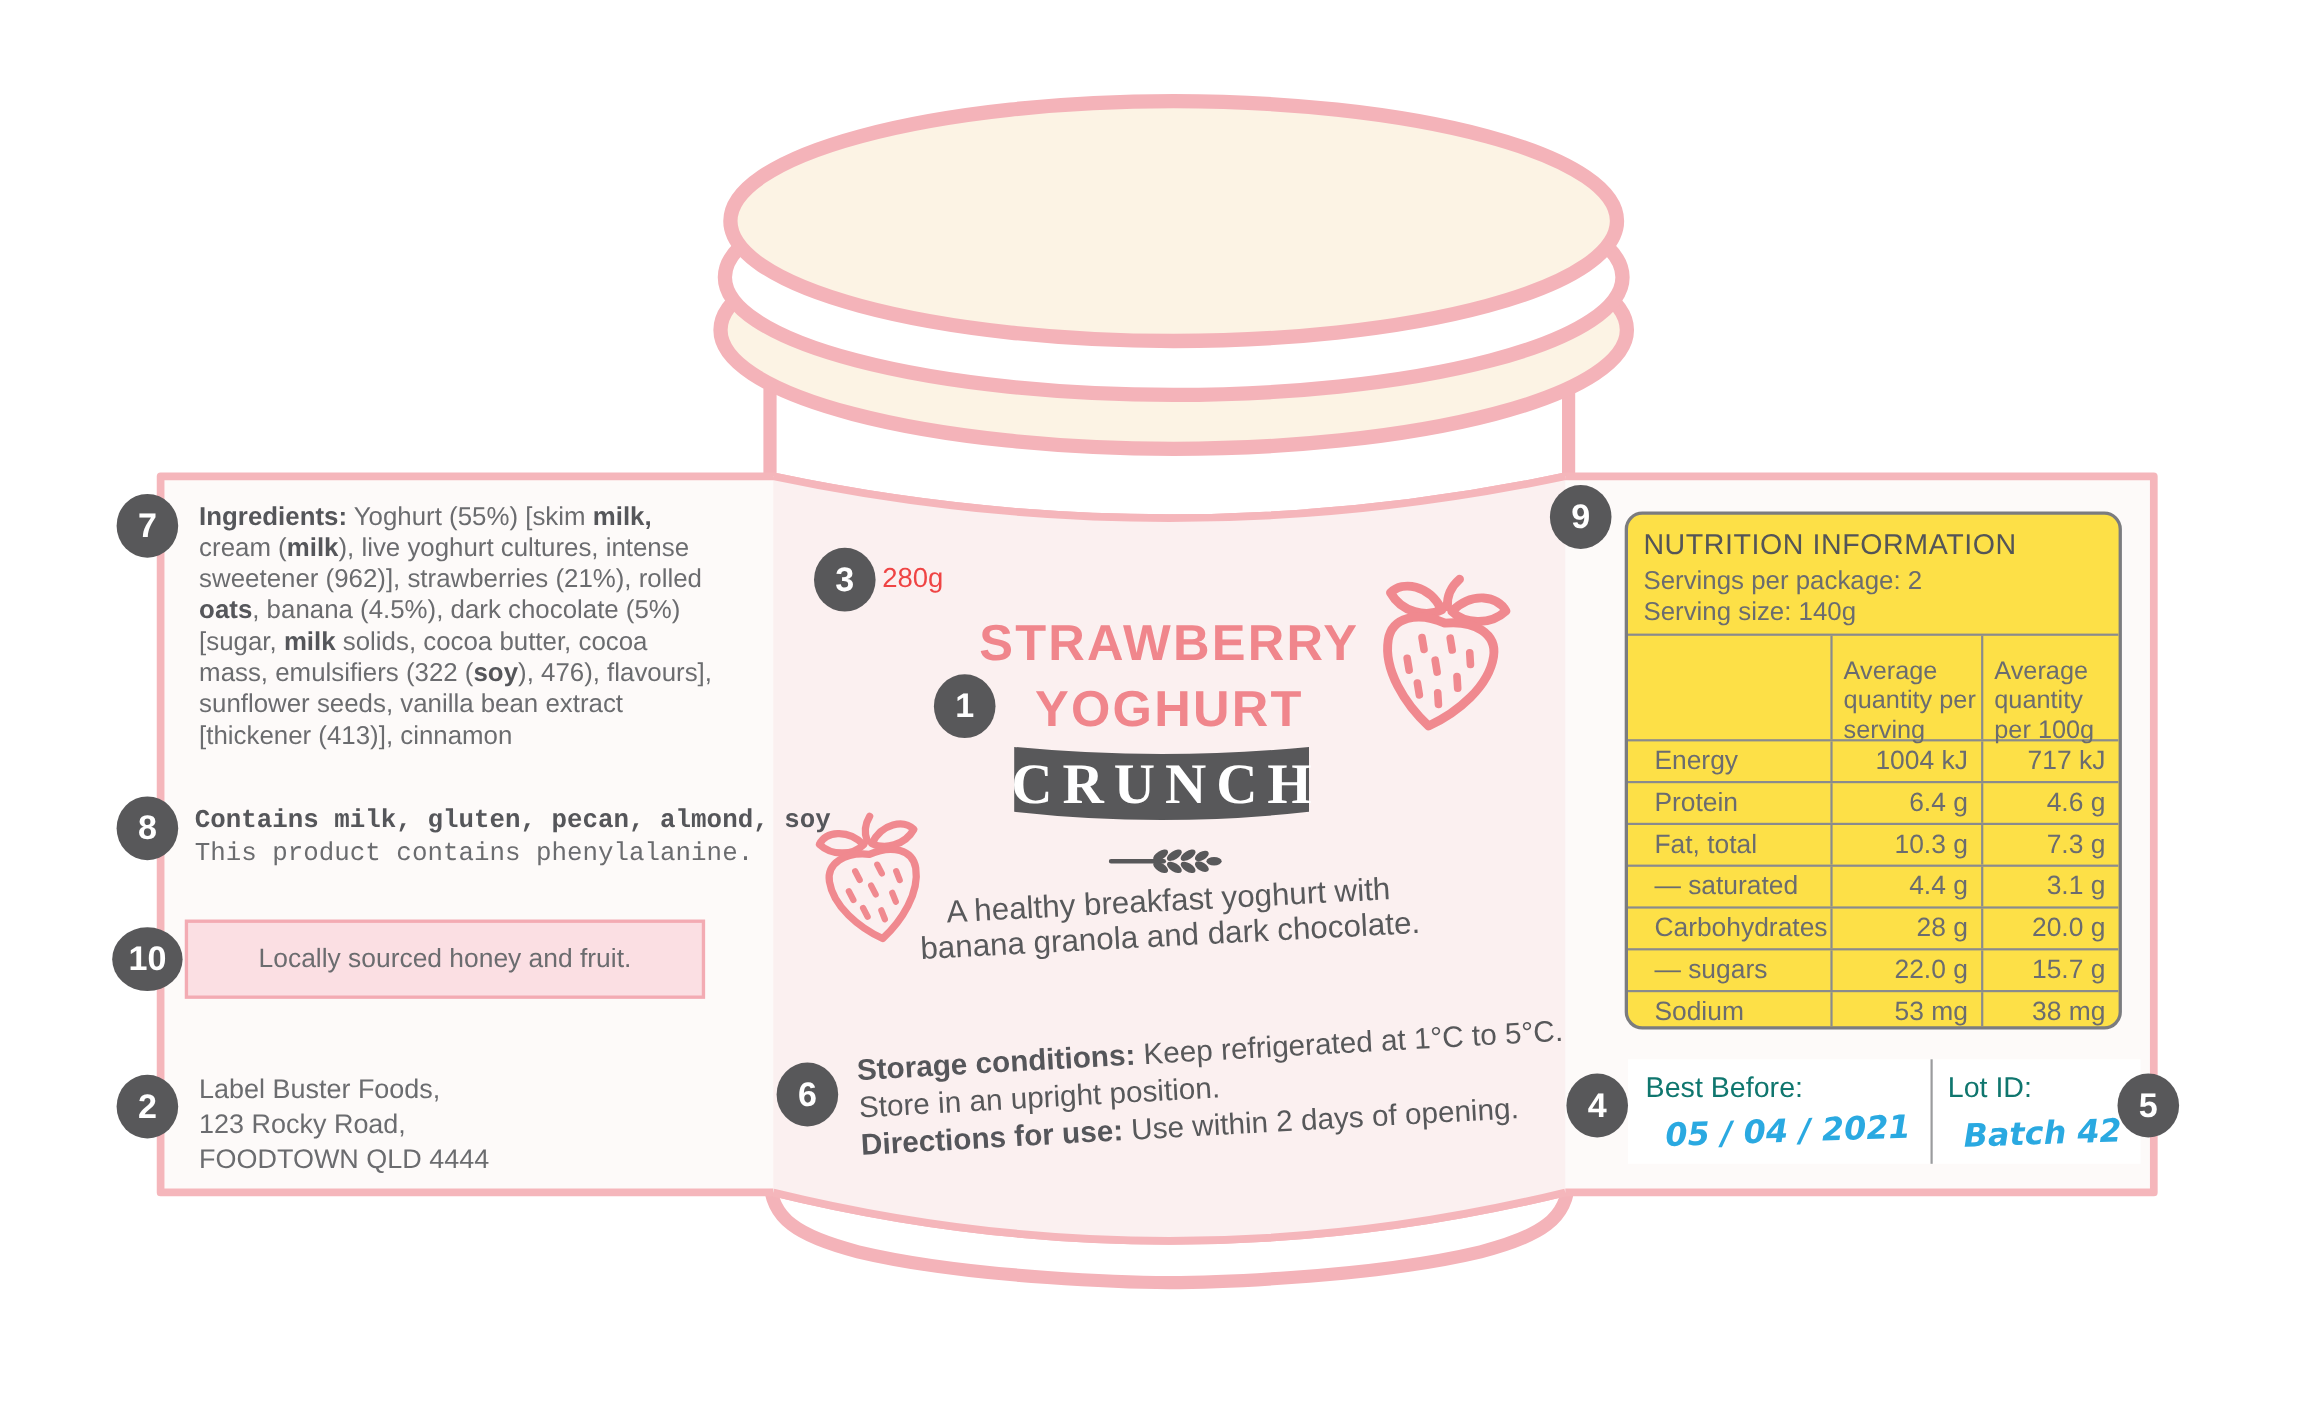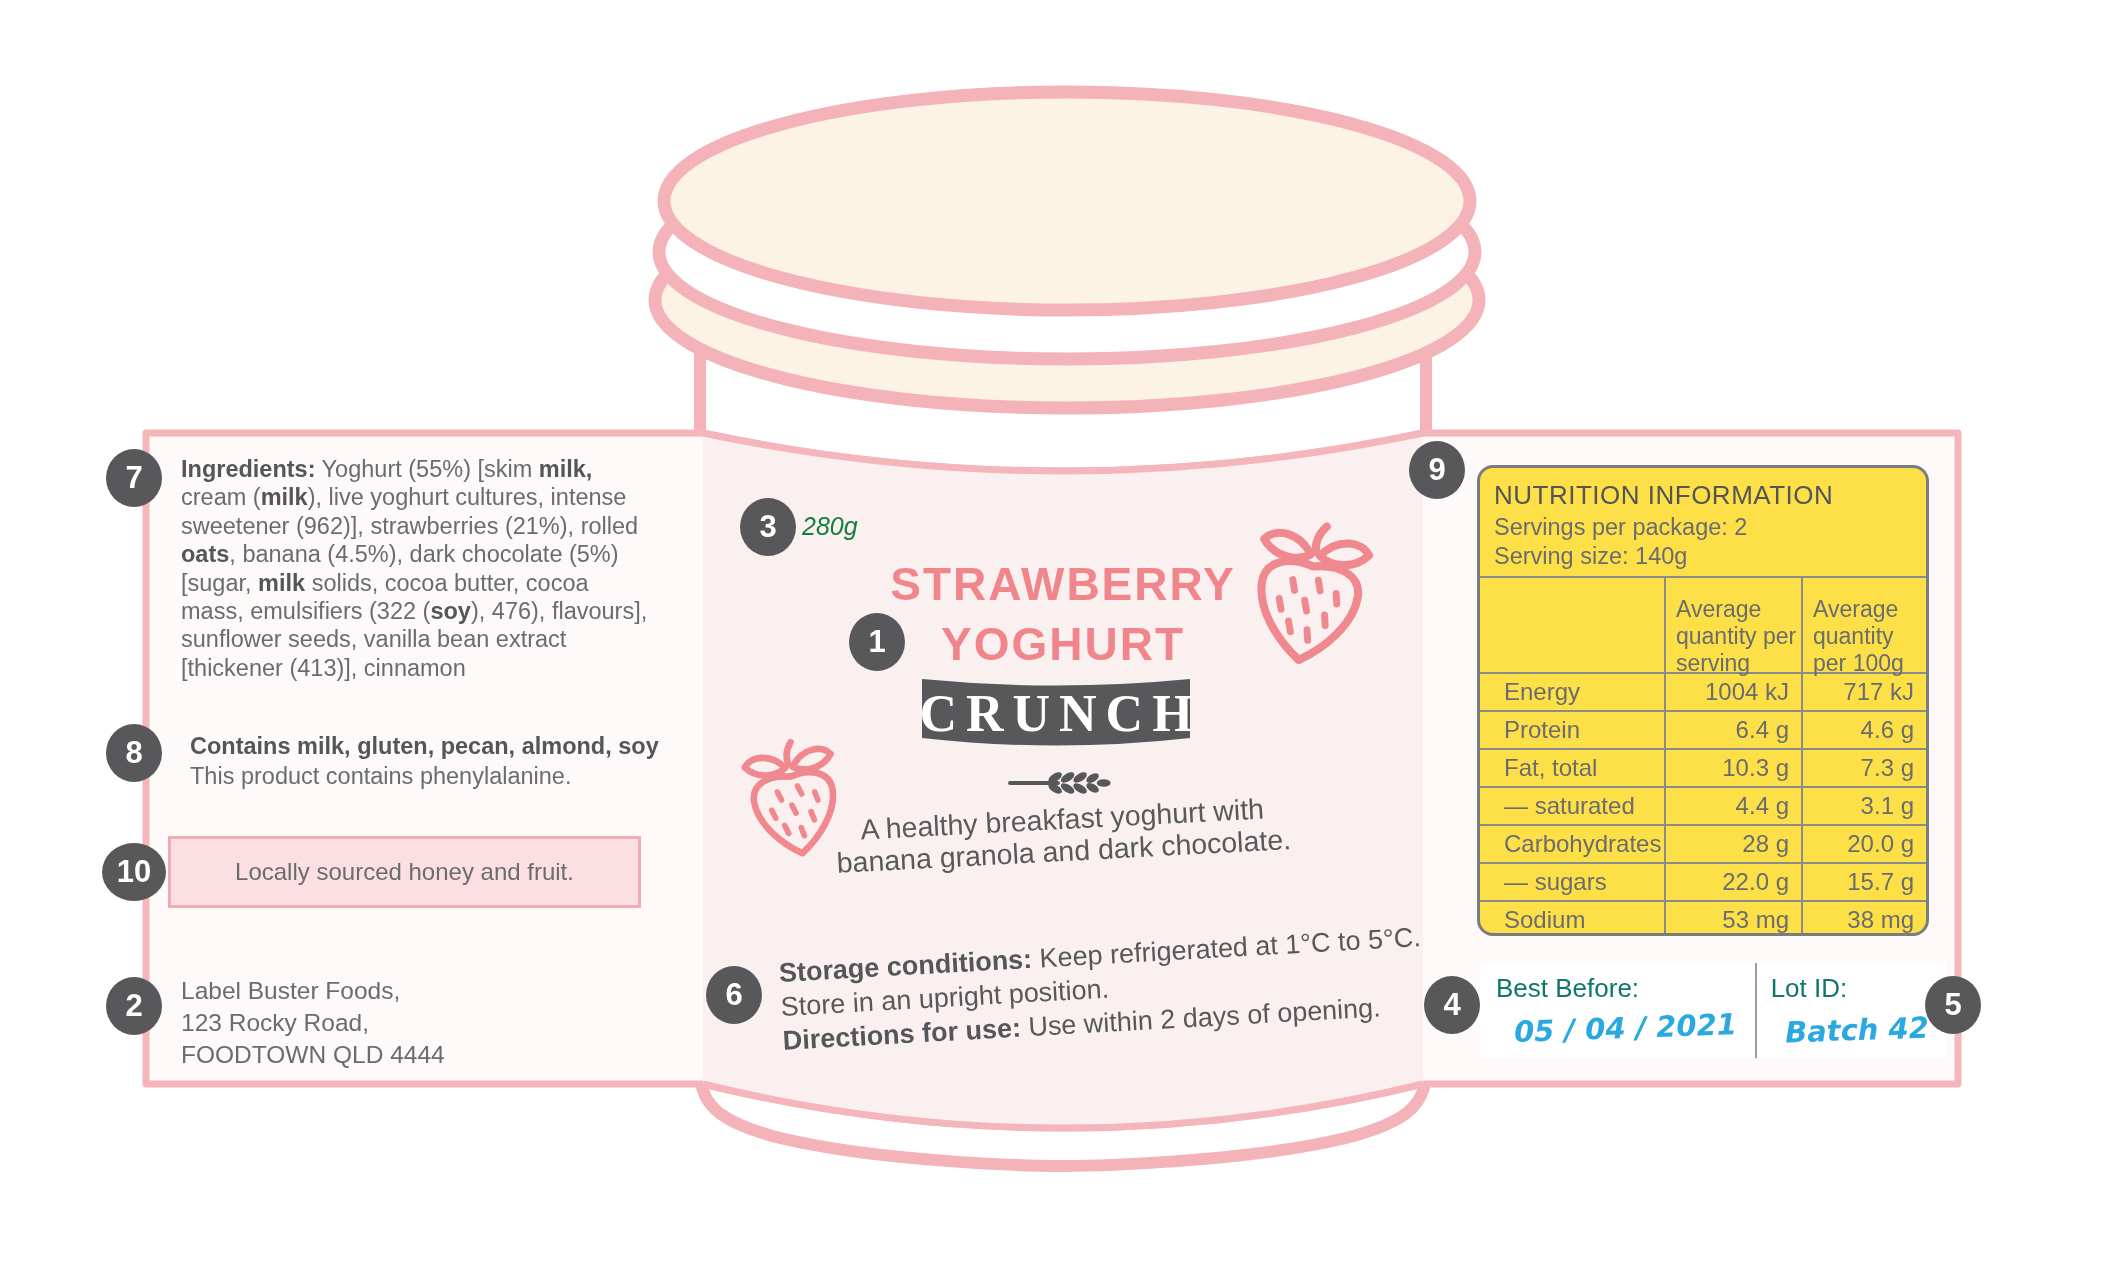--- a/index.html
+++ b/index.html
@@ -8,27 +8,27 @@
   #scene{position:absolute;left:0;top:0;}
   .abs{position:absolute;}
   
   .callout{position:absolute;width:56px;height:58px;border-radius:50%;background:#58585a;
            color:#ffffff;font-size:31px;font-weight:bold;display:flex;align-items:center;
            justify-content:center;z-index:30;}
   .callout.wide{width:64px;}
   
   .tline{white-space:nowrap;}
   #ingredients{left:181px;top:455px;font-size:23.5px;line-height:28.4px;}
-  #allergens{left:190px;top:732px;font-size:23.5px;line-height:29.5px;}
+  #allergens{left:177px;top:732px;font-size:23.5px;line-height:29.5px;font-family:Liberation Mono, monospace;}
   #claim-box{left:168px;top:836px;width:467px;height:66px;background:#fbdfe3;
              border:3px solid #f3abb3;display:flex;align-items:center;justify-content:center;
              font-size:24px;}
   #address{left:181px;top:975px;font-size:24.5px;line-height:32px;}
   
-  #weight{left:802px;top:512px;font-size:25px;color:#15803d;font-style:italic;}
+  #weight{left:802px;top:512px;font-size:25px;color:#ef4444;}
   .title-line{left:790px;width:546px;text-align:center;color:#f0868c;font-size:46px;
               font-weight:bold;letter-spacing:2px;line-height:46px;}
   #title1{top:561px;}
   #title2{top:621px;}
   #banner-svg{left:920px;top:675px;}
   #banner-text{left:920px;top:682px;width:272px;height:62px;display:flex;align-items:center;
                justify-content:center;font-family:"Liberation Serif", serif;font-weight:bold;
                font-size:52px;color:#ffffff;letter-spacing:9px;text-indent:9px;z-index:5;}
   #wheat{left:1008px;top:764px;}
   #tagline{left:790px;top:803px;width:546px;text-align:center;font-size:28.5px;

